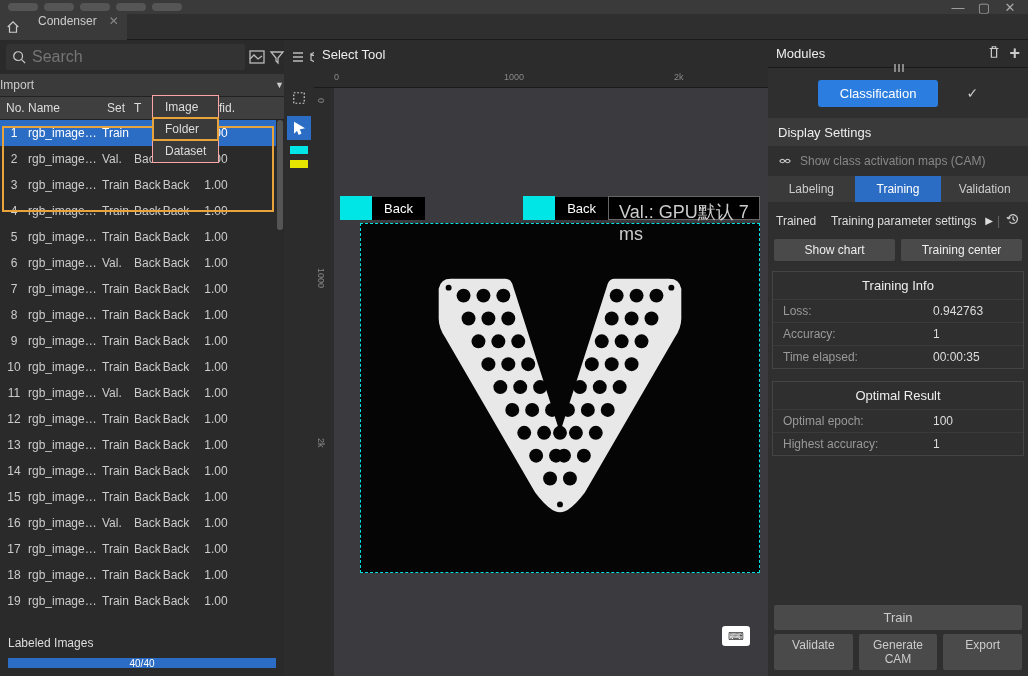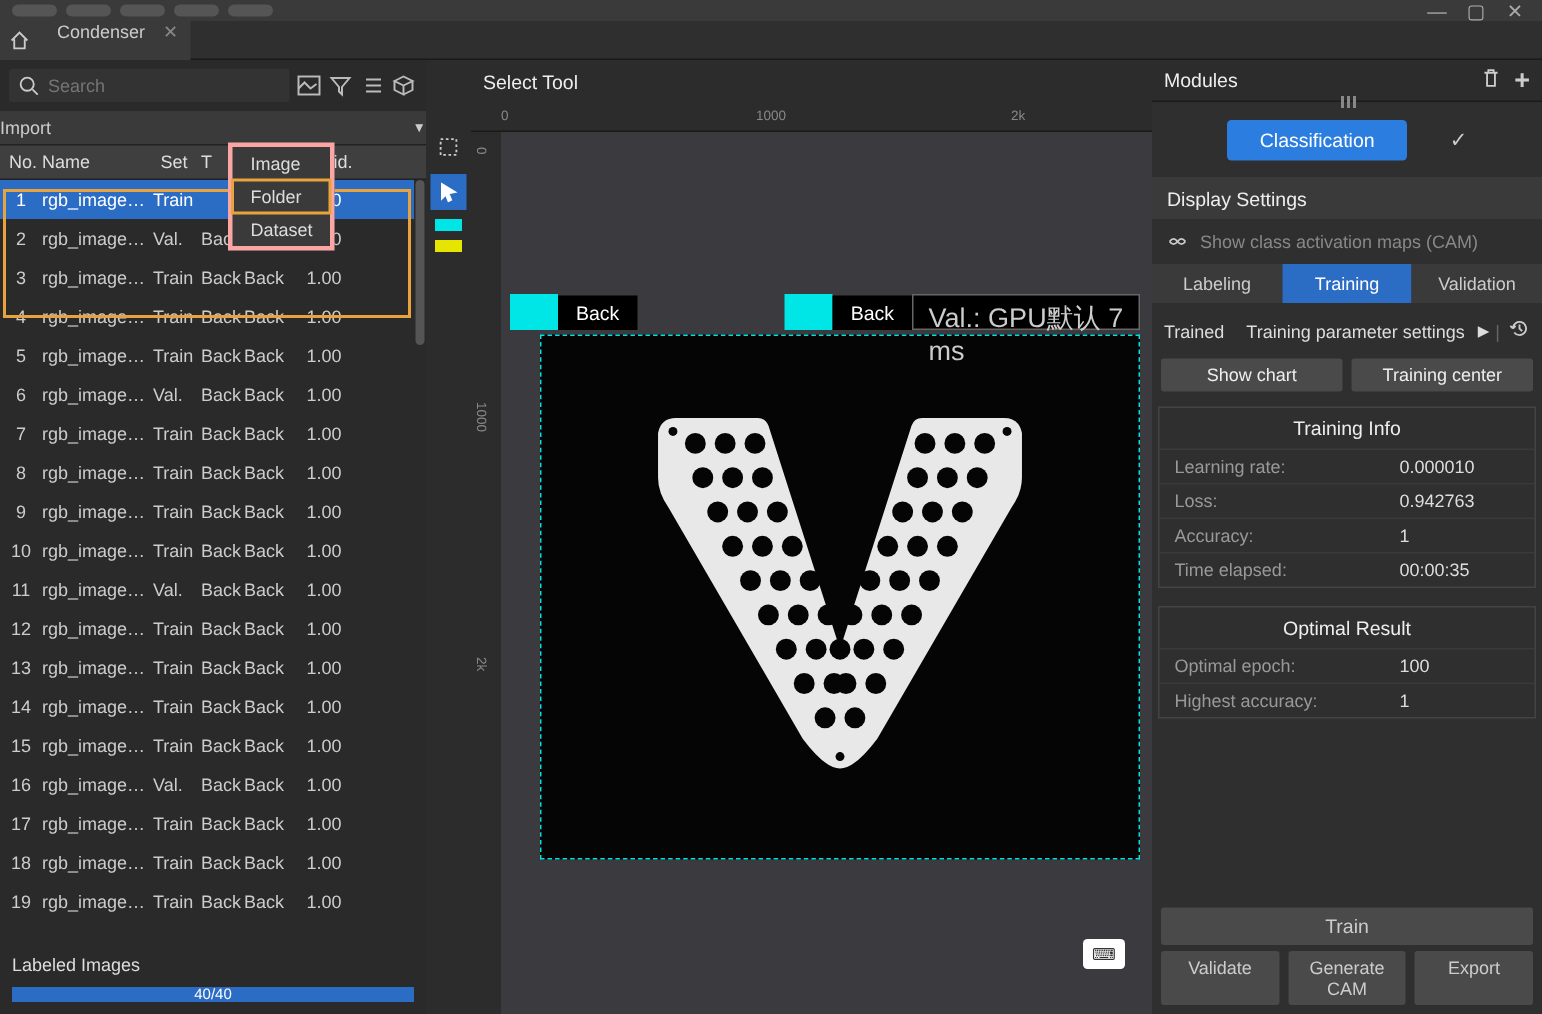--- a/index.html
+++ b/index.html
@@ -34,31 +34,31 @@
 .tab { padding: 0 30px 12px 12px; height: 26px; display: flex; align-items: center; position: relative; background: #3a3a3a; font-size: 12px; }
 .tab .close { position: absolute; right: 8px; font-size: 12px; color: #888; }
 
 
 .main { display: flex; height: 636px; }
 
 
 .left-panel { width: 284px; background: #2a2a2a; display: flex; flex-direction: column; position: relative; }
 .search-row { height: 34px; display: flex; align-items: center; padding: 0 6px; gap: 4px; }
 .search-box { flex: 1; display: flex; align-items: center; background: #333; border-radius: 2px; padding: 4px 6px; gap: 6px; }
-.search-box input { flex: 1; background: transparent; border: none; color: #22c55e; font-size: 12px; outline: none; }
+.search-box input { flex: 1; background: transparent; border: none; color: #22c55e; font-size: 16px; outline: none; }
 .icon-btn { width: 18px; height: 18px; display: flex; align-items: center; justify-content: center; color: #aaa; cursor: pointer; font-size: 13px; }
 .svg-icon { width: 16px; height: 16px; fill: none; stroke: #bbb; stroke-width: 1.3; }
 
 
 .highlight-frame { position: absolute; top: 86px; left: 2px; width: 272px; height: 86px; border: 2px solid #e8a33d; pointer-events: none; z-index: 5; }
 
 .import-bar { height: 22px; display: flex; align-items: center; justify-content: space-between; background: #3a3a3a; position: relative; font-size: 12px; z-index: 7; }
 .import-bar .label { margin-right: 4px; }
 .import-bar .caret { font-size: 9px; }
-.import-menu { position: absolute; top: 21px; left: 152px; background: #3a3a3a; border: 3px solid #fca5a5; z-index: 8; font-size: 12px; }
+.import-menu { position: absolute; top: 21px; left: 152px; background: #3a3a3a; border: 1px solid #fca5a5; z-index: 8; font-size: 12px; }
 .import-menu .mi { padding: 4px 12px; cursor: pointer; color: #ddd; }
 .import-menu .mi.highlight { position: relative; }
 .import-menu .mi.highlight::after { content: ''; position: absolute; inset: -1px; border: 2px solid #e8a33d; pointer-events: none; }
 
 
 .table-head { height: 24px; background: #3f3f3f; display: flex; align-items: center; font-size: 12px; color: #ddd; border-top: 1px solid #222; border-bottom: 1px solid #222; }
 .col-no { width: 28px; padding-left: 6px; }
 .col-name { width: 70px; }
 .col-set { width: 36px; text-align: center; }
 .col-tag { width: 24px; text-align: left; }
@@ -571,24 +571,20 @@
 
     <div class="btn-row">
       <div class="b">Show chart</div>
       <div class="b">Training center</div>
     </div>
 
     <div class="info-box">
       <div class="info-title">Training Info</div>
       <div id="training-info-rows">
           <div class="info-row">
-            <span class="k">Learning rate:</span>
-            <span class="v">0.000010</span>
-          </div>
-          <div class="info-row">
             <span class="k">Loss:</span>
             <span class="v">0.942763</span>
           </div>
           <div class="info-row">
             <span class="k">Accuracy:</span>
             <span class="v">1</span>
           </div>
           <div class="info-row">
             <span class="k">Time elapsed:</span>
             <span class="v">00:00:35</span>

